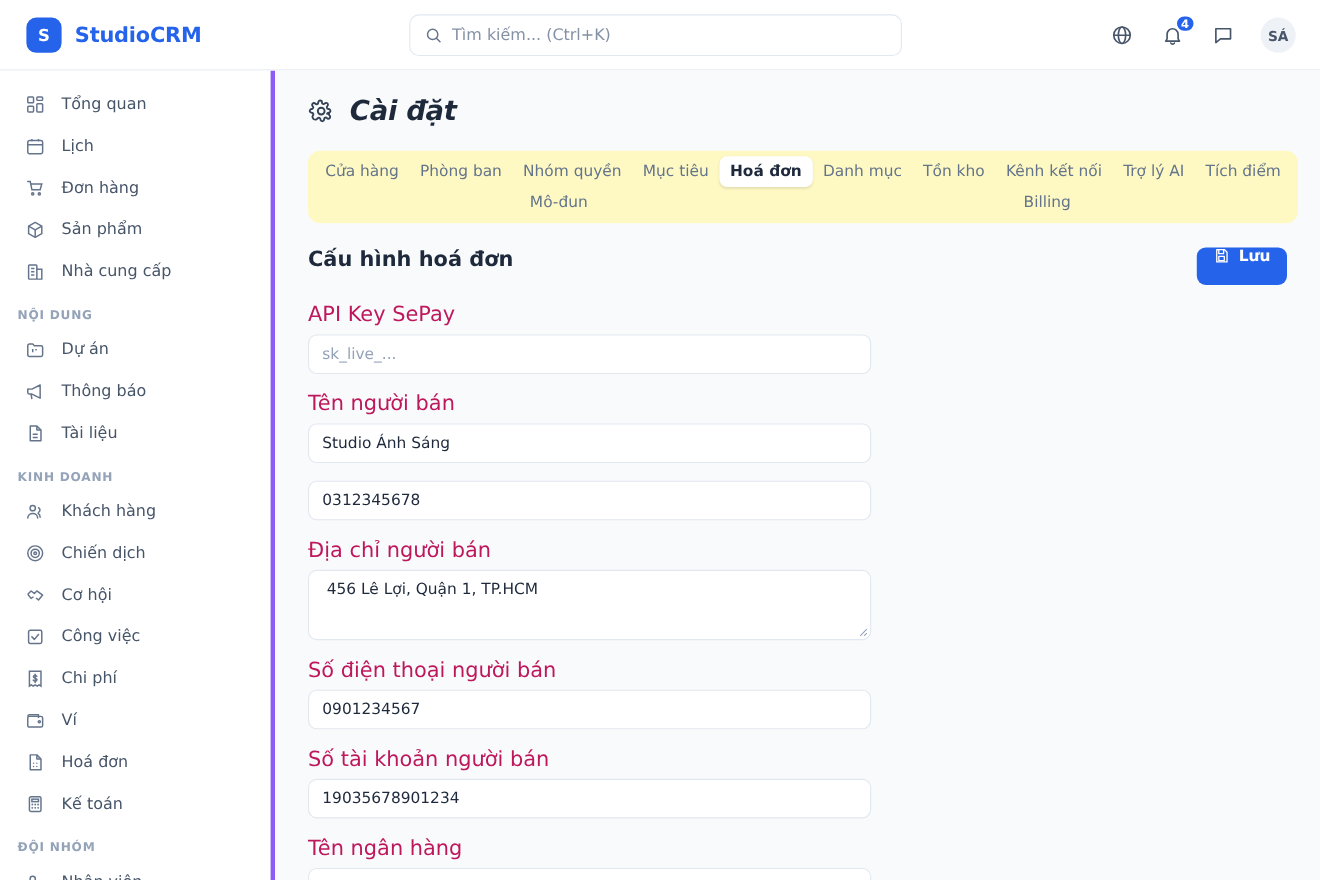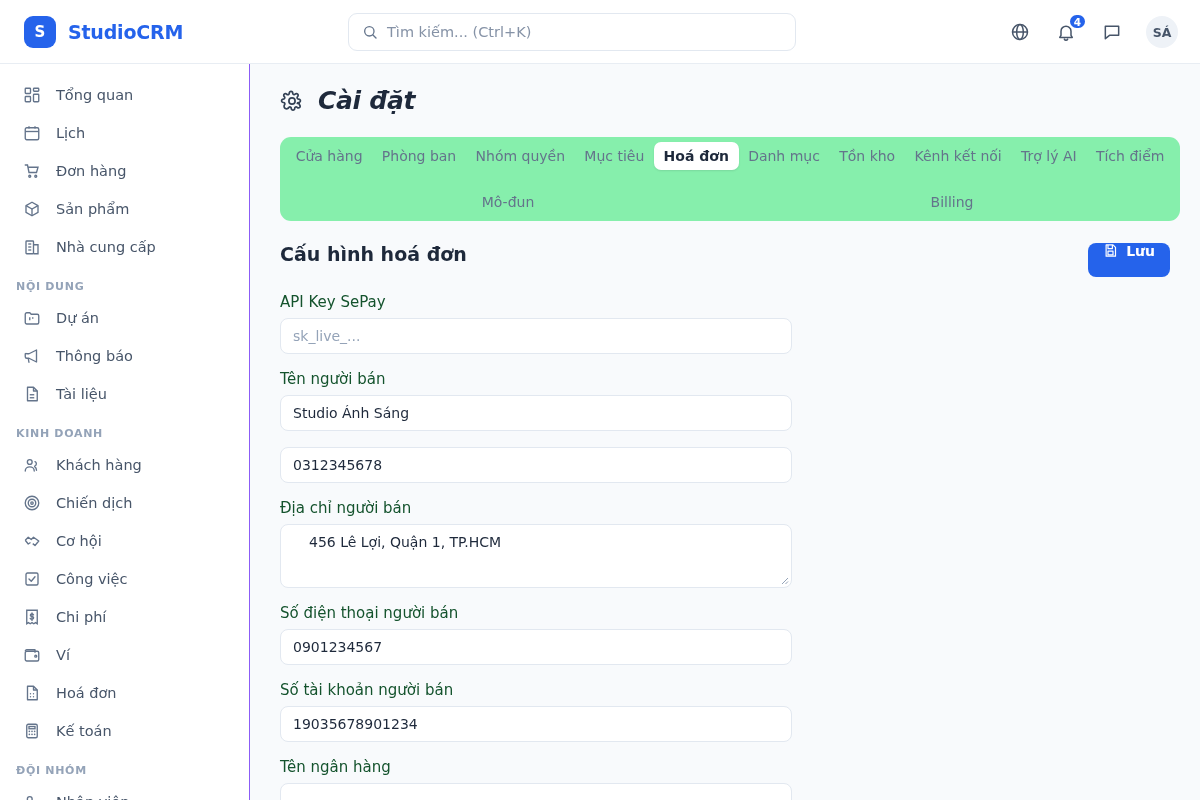--- a/index.html
+++ b/index.html
@@ -23,21 +23,21 @@
   .brand { display: flex; align-items: center; gap: 12px; padding-left: 24px; width: 250px; }
   .brand-logo {
     width: 32px; height: 32px; border-radius: 9px;
     background: #2563eb; color: #fff;
     display: flex; align-items: center; justify-content: center;
     font-size: 15px; font-weight: 700;
   }
   .brand-name { font-size: 19px; font-weight: 700; color: #2563eb; letter-spacing: -0.2px; }
 
   .search-wrap {
-    position: absolute; left: 348px; top: 13px;
+    position: absolute; left: 372px; top: 13px;
     width: 448px; height: 38px;
   }
   .search-box {
     width: 100%; height: 100%;
     background: #fff;
     border: 1px solid #e2e8f0;
     border-radius: 9px;
     display: flex; align-items: center; gap: 9px;
     padding: 0 13px;
   }
@@ -66,47 +66,47 @@
     display: flex; align-items: center; justify-content: center;
     font-size: 12.5px; font-weight: 600; margin-left: 2px;
   }
 
   
   .body { flex: 1 1 auto; display: flex; min-height: 0; }
 
   .sidebar {
     width: 250px; flex: 0 0 250px;
     background: #ffffff;
-    border-right: 1px solid #8b5cf6;
+    border-right: 4px solid #8b5cf6;
     padding: 12px 17px 0 0;
     overflow: hidden;
   }
   .nav-item {
     height: 38px; display: flex; align-items: center; gap: 14px;
     padding-left: 22px; color: #475569; font-size: 14.5px; cursor: pointer;
   }
   .nav-item .ic { width: 20px; height: 20px; flex: 0 0 20px; display: flex; align-items: center; justify-content: center; color: #64748b; }
   .nav-sec {
     font-size: 11px; font-weight: 700; letter-spacing: 0.7px;
     color: #94a3b8; padding: 14px 0 6px 16px; text-transform: uppercase;
   }
 
   .main { flex: 1 1 auto; background: #f8fafc; padding: 22px 20px 0 30px; overflow: hidden; position: relative; }
 
   .page-title { display: flex; align-items: center; gap: 14px; margin-bottom: 22px; font-style: italic; }
   .page-title .gear { color: #334155; display: flex; }
   .page-title h1 { font-size: 25px; font-weight: 700; color: #1e293b; letter-spacing: -0.3px; }
 
   .tabs {
-    background: #86efac;
+    background: #fef9c3;
     border-radius: 11px;
     padding: 5px 6px;
     display: flex; flex-wrap: wrap;
     width: 900px;
-    row-gap: 18px;
+    row-gap: 0;
   }
   .tab {
     flex: 1 1 auto;
     text-align: center;
     padding: 6px 4px;
     font-size: 14px;
     color: #64748b;
     border-radius: 7px;
     white-space: nowrap;
     cursor: pointer;
@@ -123,33 +123,33 @@
     background: #2563eb; color: #fff;
     border: none; border-radius: 8px;
     height: 34px; padding: 0 15px;
     display: inline-flex; align-items: flex-start; gap: 8px;
     font-size: 14px; font-weight: 600; cursor: pointer;
     font-family: inherit;
     margin-right: 10px;
   }
 
   .field { margin-top: 16px; width: 512px; }
-  .field label { display: block; font-size: 15px; color: #14532d; margin-bottom: 7px; }
+  .field label { display: block; font-size: 19px; color: #be185d; margin-bottom: 7px; }
   .inp {
     width: 512px; height: 36px;
     background: #fff; border: 1px solid #e2e8f0; border-radius: 8px;
     padding: 0 12px;
     font-size: 14px; color: #1e293b;
     display: flex; align-items: center;
   }
   .inp.ph-only { color: #94a3b8; }
   .ta {
     width: 512px; height: 64px;
     background: #fff; border: 1px solid #e2e8f0; border-radius: 8px;
-    padding: 9px 28px;
+    padding: 9px 16px;
     font-size: 14px; color: #1e293b;
     position: relative;
   }
   .ta .grip {
     position: absolute; right: 2px; bottom: 2px;
     width: 10px; height: 10px; color: #94a3b8;
   }
   svg { display: block; }
 </style>
 </head>

